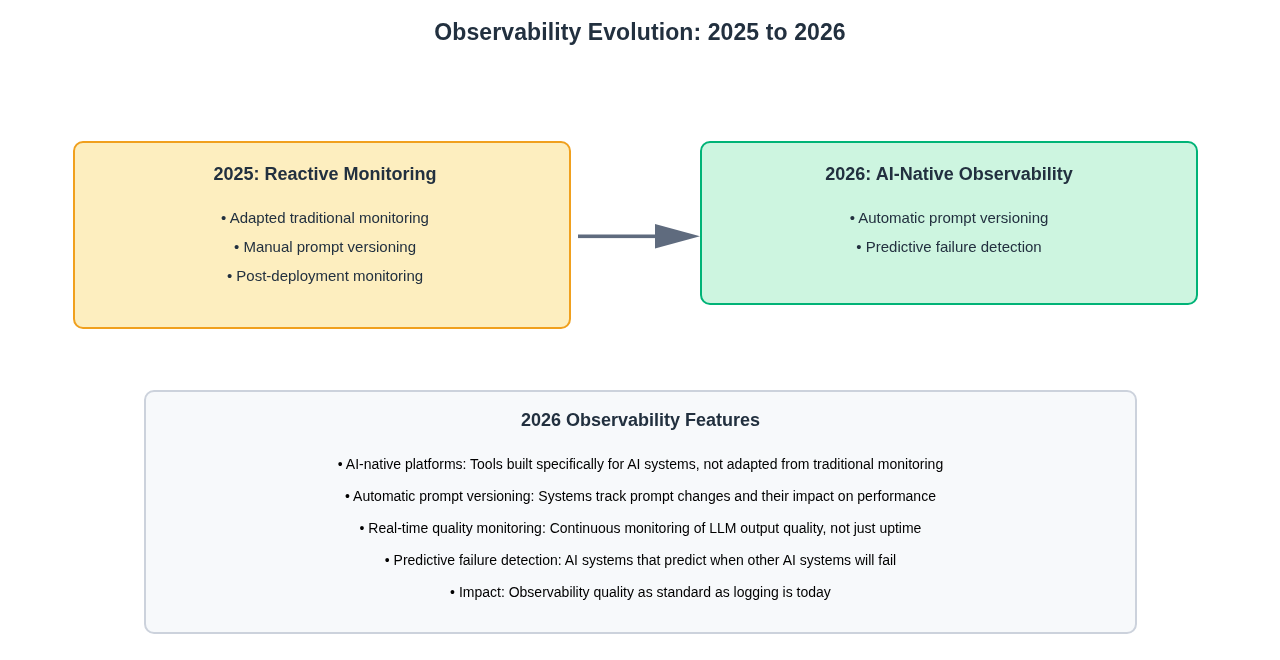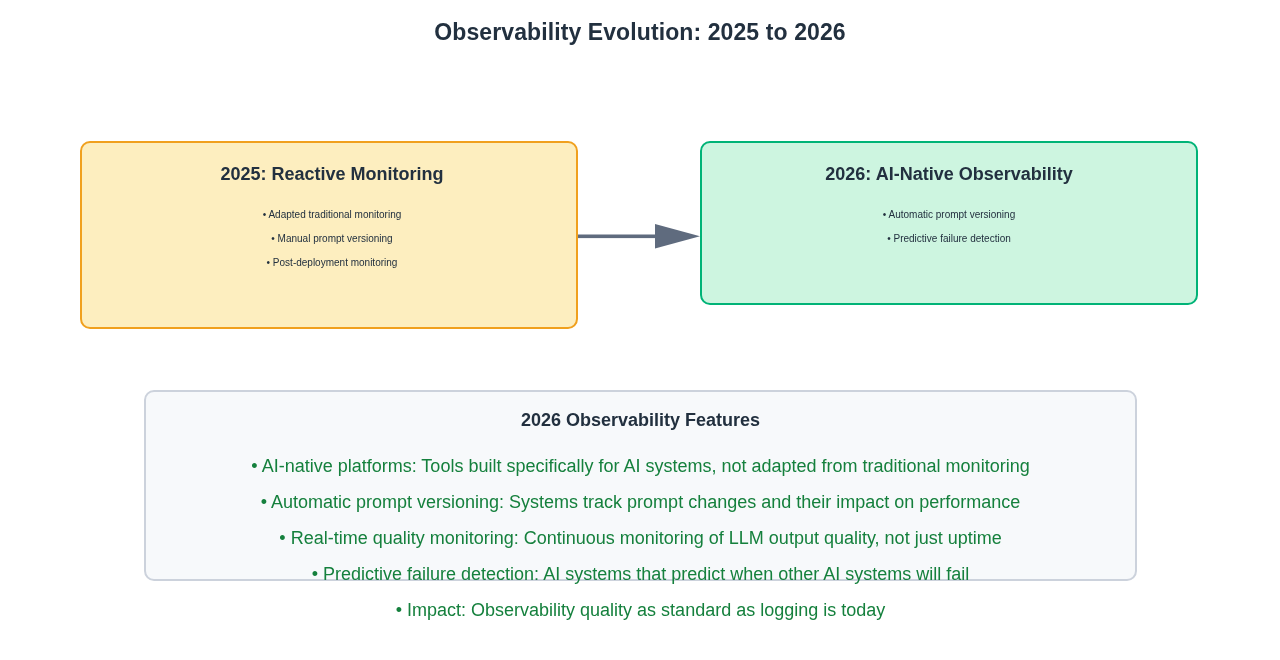--- a/index.html
+++ b/index.html
@@ -32,21 +32,21 @@
   
   .stage-box {
     position: absolute;
     box-sizing: border-box;
     border-radius: 10px;
     border-width: 2px;
     border-style: solid;
     text-align: center;
   }
   #stage-box-2025 {
-    left: 80px;
+    left: 73px;
     top: 141px;
     width: 498px;
     height: 188px;
     background: #fdeebf;
     border-color: #f0a01e;
     padding-left: 6px;
   }
   #stage-box-2026 {
     left: 700px;
     top: 141px;
@@ -59,21 +59,21 @@
     margin-top: 21px;
     font-size: 18px;
     font-weight: bold;
     color: #22303f;
     line-height: 1.2;
   }
   .stage-bullets {
     margin-top: 17px;
   }
   .stage-bullet {
-    font-size: 10px;
+    font-size: 15px;
     color: #22303f;
     line-height: 1;
     padding: 7px 0;
   }
 
   
   #flow-arrow {
     position: absolute;
     left: 578px;
     top: 214px;
@@ -81,39 +81,39 @@
     height: 44px;
   }
 
   
   #features-panel {
     position: absolute;
     box-sizing: border-box;
     left: 144px;
     top: 390px;
     width: 993px;
-    height: 191px;
+    height: 244px;
     background: #f7f9fb;
     border: 2px solid #ccd2dc;
     border-radius: 10px;
     text-align: center;
   }
   #features-heading {
     margin-top: 18px;
     font-size: 18px;
     font-weight: bold;
     color: #22303f;
     line-height: 1.2;
   }
   #features-list {
     margin-top: 16px;
   }
   .feature-item {
-    font-size: 18px;
-    color: #15803d;
+    font-size: 14px;
+    color: #000000;
     line-height: 1;
     padding: 9px 0;
   }
 </style>
 </head>
 <body>
 
 <div id="page-title">Observability Evolution: 2025 to 2026</div>
 
 <div class="stage-box" id="stage-box-2025">

